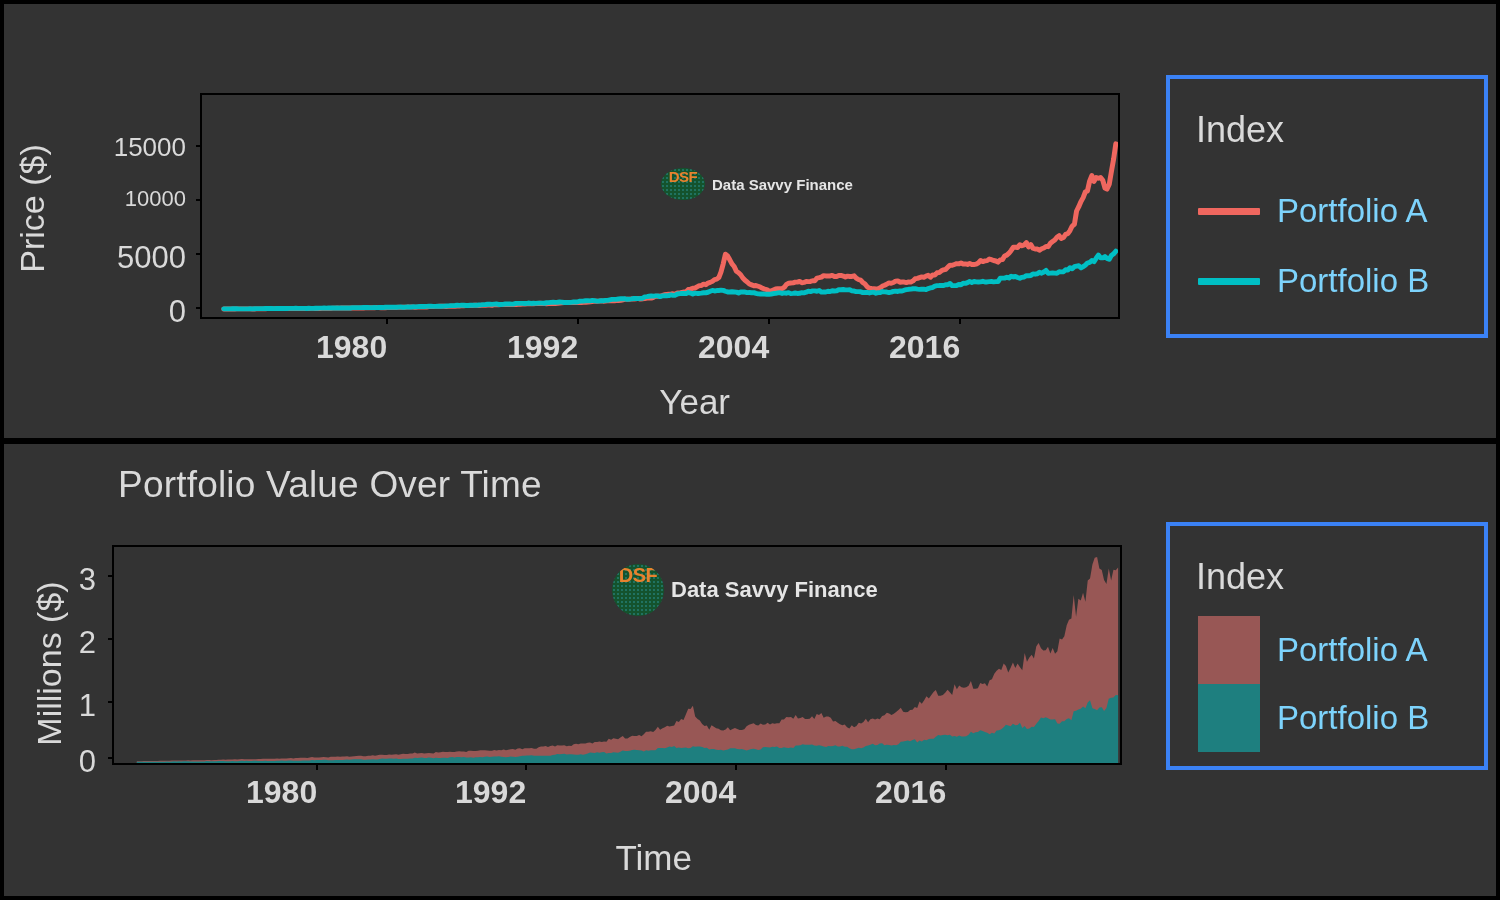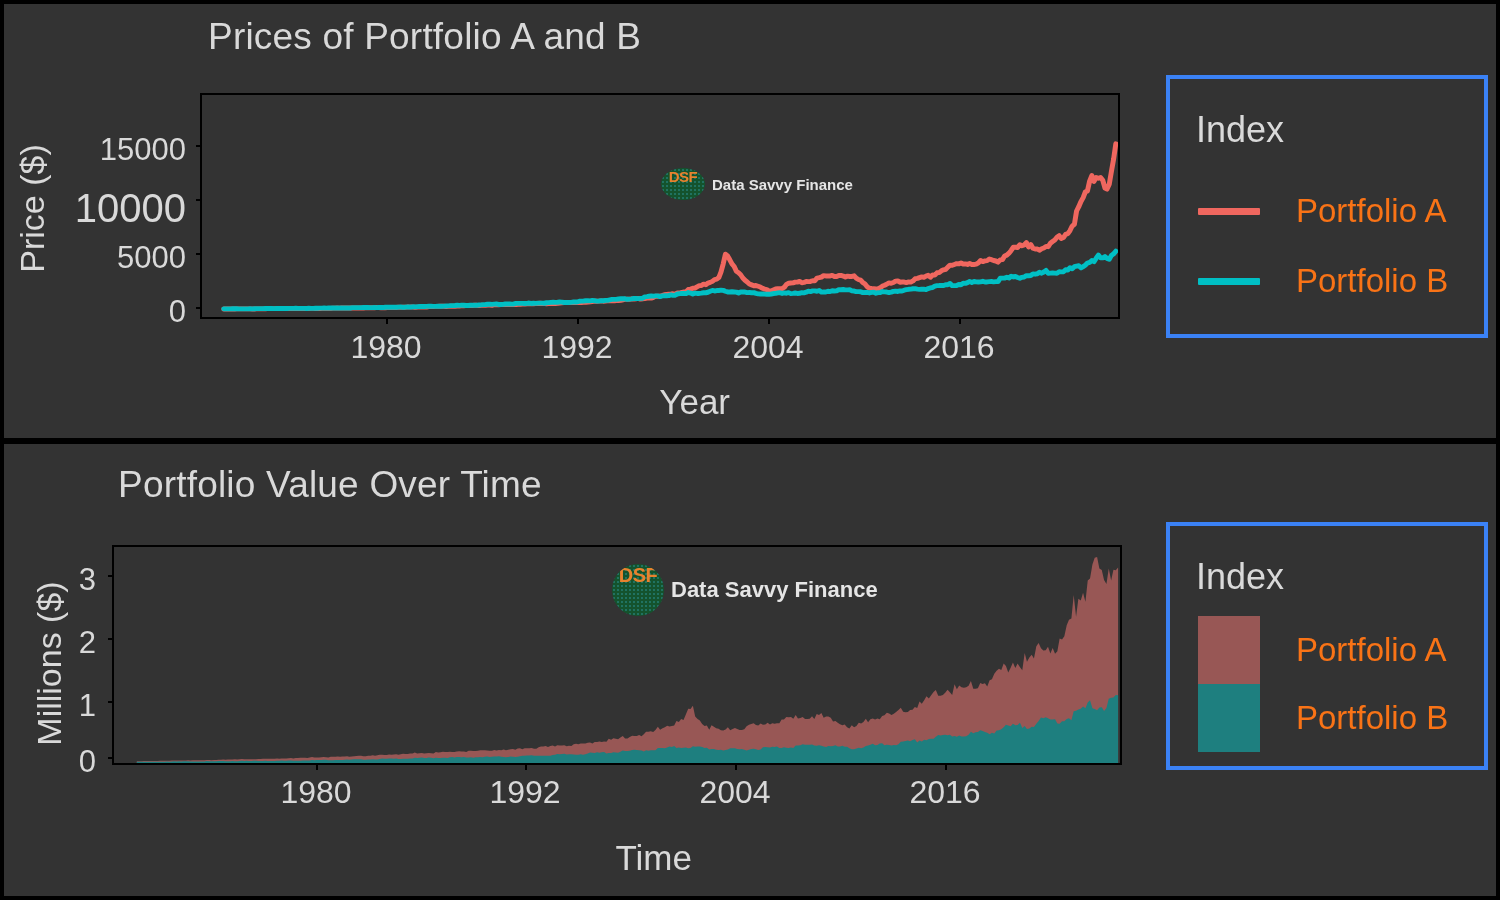--- a/index.html
+++ b/index.html
@@ -20,32 +20,32 @@
         transform-origin:50% 50%;transform:rotate(-90deg);}
   .xlab{position:absolute;color:#d9d9d9;white-space:nowrap;text-align:right;}
 
   
   .plot{position:absolute;background:#333333;border:2px solid #000;
         box-sizing:border-box;overflow:hidden;}
   .plot svg{display:block;width:100%;height:100%;}
 
   
   .tick-y{position:absolute;color:#d9d9d9;text-align:right;white-space:nowrap;}
-  .tick-x{position:absolute;color:#d9d9d9;text-align:center;white-space:nowrap;}
+  .tick-x{position:absolute;color:#d9d9d9;text-align:left;white-space:nowrap;font-weight:bold;}
   .tickmark-y{position:absolute;background:#000;width:7px;height:2px;}
   .tickmark-x{position:absolute;background:#000;height:7px;width:2px;}
 
   
   .legend{position:absolute;background:#333333;border:4px solid #3b82f6;
           box-sizing:border-box;}
   .legend-title{position:absolute;color:#d9d9d9;white-space:nowrap;}
   .legend-row{position:absolute;display:flex;align-items:center;}
   .key-line{width:62px;height:7px;border-radius:1px;}
   .key-box{width:62px;height:68px;}
-  .key-label{color:#f97316;margin-left:36px;white-space:nowrap;}
+  .key-label{color:#7dd3fc;margin-left:17px;white-space:nowrap;}
 
   
   .watermark{position:absolute;display:flex;align-items:center;
              pointer-events:none;}
   .wm-logo{border-radius:50%;background:#14532d;position:relative;
            display:flex;justify-content:center;
            overflow:hidden;}
   .wm-logo .dots{position:absolute;inset:0;
       background-image:radial-gradient(#2a8b8b 0.8px, transparent 0.9px);
       background-size:4px 4px;opacity:.55;}
@@ -53,26 +53,25 @@
                 letter-spacing:-.5px;z-index:2;}
   .wm-text{color:#e5e5e5;font-weight:bold;margin-left:7px;white-space:nowrap;}
 </style>
 </head>
 <body>
 
 <div class="root">
 
   <div class="panel" id="panel-top">
 
-    <div class="panel-title" style="left:204px;top:12px;font-size:37px;">Prices of Portfolio A and B</div>
 
     <div class="ylab" style="left:-37px;top:185px;width:130px;text-align:center;font-size:34px;">Price ($)</div>
 
-    <div class="tick-y" style="left:60px;top:128px;width:122px;font-size:31px;">15000</div>
-    <div class="tick-y" style="left:60px;top:182px;width:122px;font-size:40px;">10000</div>
+    <div class="tick-y" style="left:60px;top:128px;width:122px;font-size:26px;">15000</div>
+    <div class="tick-y" style="left:60px;top:182px;width:122px;font-size:22px;">10000</div>
     <div class="tick-y" style="left:60px;top:236px;width:122px;font-size:31px;">5000</div>
     <div class="tick-y" style="left:60px;top:290px;width:122px;font-size:31px;">0</div>
 
     <div class="tickmark-y" style="left:192px;top:141px;"></div>
     <div class="tickmark-y" style="left:192px;top:195px;"></div>
     <div class="tickmark-y" style="left:192px;top:249px;"></div>
     <div class="tickmark-y" style="left:192px;top:303px;"></div>
 
     <div class="plot" style="left:196px;top:89px;width:920px;height:226px;">
       <svg viewBox="0 0 920 226" preserveAspectRatio="none">

